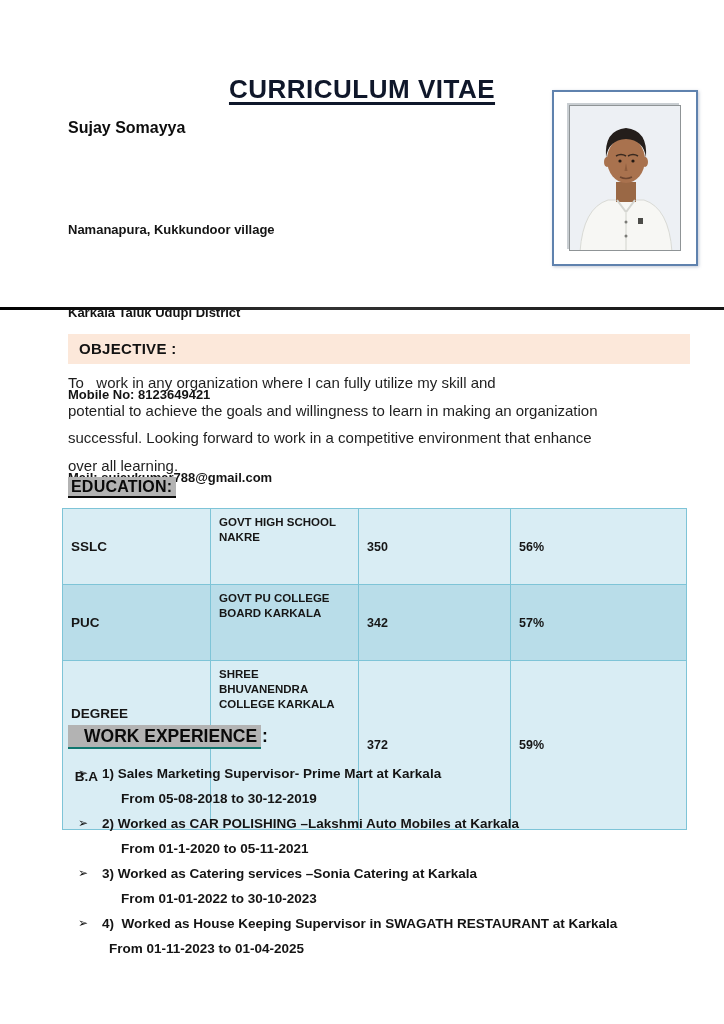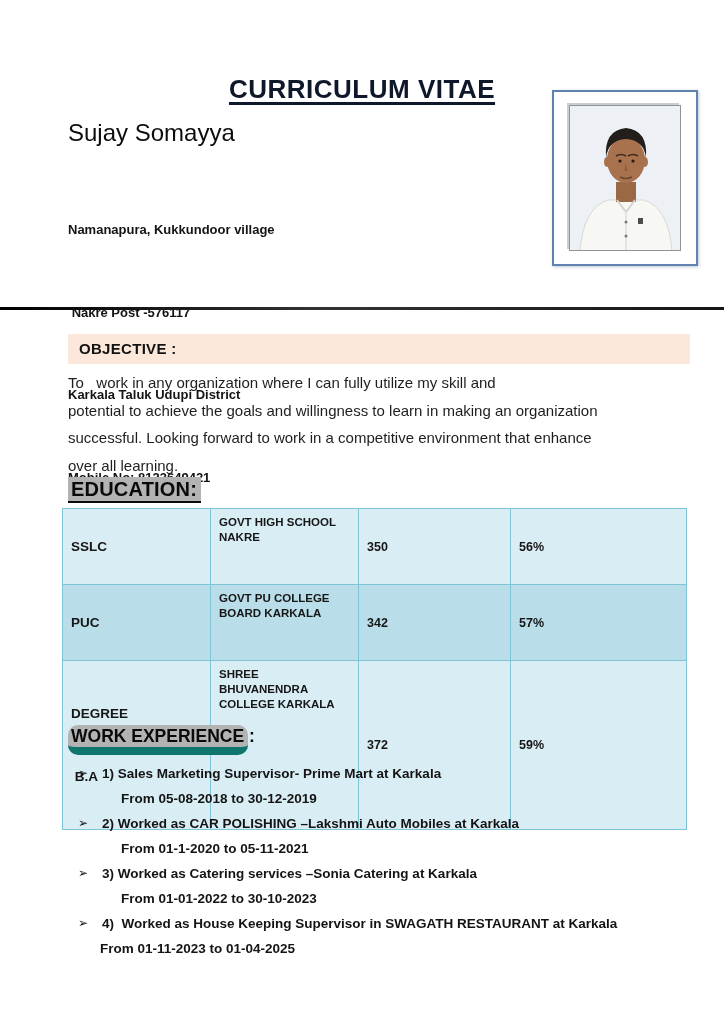--- a/index.html
+++ b/index.html
@@ -17,21 +17,21 @@
   .photo-frame {
     position:absolute; left:552px; top:90px; width:146px; height:176px;
     border:2px solid var(--photo-border,#5f82ae); background:#fff;
     box-shadow:1px 1px 3px rgba(80,100,140,.35);
     display:flex; align-items:center; justify-content:center;
   }
   .photo-inner {
     width:112px; height:146px; border:1px solid #8f9496;
     box-shadow:-2px -2px 0 #c9ced2; background:#edf0f4; overflow:hidden;
   }
-  .name { position:absolute; left:68px; top:119px; font-size:24px; font-weight:normal; color:#0d0d0d; }
+  .name { position:absolute; left:68px; top:119px; font-size:16px; font-weight:bold; color:#0d0d0d; }
   .contact {
     position:absolute; left:68px; top:161px; font-size:13px; font-weight:bold;
     line-height:27.5px; color:#141414; white-space:pre-wrap;
   }
   .divider {
     position:absolute; left:0; top:307px; width:724px; height:3px;
     background:linear-gradient(to right,#000,#333 45%,#151515);
   }
   .objective-heading {
     position:absolute; left:68px; top:334px; width:622px; height:30px;
@@ -42,49 +42,49 @@
   .objective-text {
     position:absolute; left:68px; top:369px; width:608px;
     font-size:15px; line-height:27.5px; color:#1e1e1e;
   }
   .obj-line { white-space:pre-wrap; }
   .hl-heading {
     display:inline-block; background:var(--heading-highlight,#b3b3b3);
     font-weight:bold; color:#0a0a0a; padding:1px 4px 0 3px;
     border-bottom:2.5px solid #0a0a0a;
   }
-  .edu-heading { position:absolute; left:68px; top:477px; font-size:20px; letter-spacing:.2px; }
+  .edu-heading { position:absolute; left:68px; top:477px; font-size:16px; letter-spacing:.2px; }
   .edu-table {
     position:absolute; left:62px; top:508px; width:598px;
     border-collapse:collapse; table-layout:fixed;
   }
   .edu-table td {
     border:1px solid var(--table-border,#7ec4d7);
     font-weight:bold; color:#161616; overflow:hidden;
   }
   .row-light { background:var(--table-row-light,#d9edf4); }
   .row-dark  { background:var(--table-row-dark,#b9dde9); }
   tr.r1 { height:57px; } tr.r2 { height:60px; } tr.r3 { height:63px; }
   td.qual  { width:148px; font-size:13.5px; padding-left:8px; vertical-align:middle; white-space:pre-wrap; }
   tr.r3 td.qual { vertical-align:top; line-height:21px; }
   td.inst  { width:148px; font-size:11.5px; line-height:15px; vertical-align:top; padding:6px 4px 0 8px; }
   td.marks { width:152px; font-size:12.5px; padding-left:8px; vertical-align:middle;margin-top:20px; }
   td.pct   { width:176px; font-size:12.5px; padding-left:8px; vertical-align:middle; }
   .work-heading { position:absolute; left:68px; top:725px; font-size:17.5px; font-weight:bold; }
-  .work-heading .hl-heading { border-bottom:8px solid #0f766e; padding:1px 4px 0 3px;border-radius:10px; }
+  .work-heading .hl-heading { border-bottom:2px solid #0f766e; padding:1px 4px 0 16px; }
   .work-colon { font-weight:bold; color:#0a0a0a; margin-left:1px; }
   .jobs {
     position:absolute; left:78px; top:761px; width:632px;
     font-size:13.5px; font-weight:bold; line-height:25px; color:#141414;
   }
   .job-role { display:flex; }
   .bullet { flex:none; width:24px; font-size:12px; font-family:"DejaVu Sans",sans-serif; color:#111; }
   .role-text { white-space:pre-wrap; }
   .job-period { margin-left:43px; }
-  .job-period.short-indent { margin-left:22px; }
+  .job-period.short-indent { margin-left:31px; }
 </style>
 </head>
 <body>
 
 <div class="title">CURRICULUM VITAE</div>
 
 <div class="photo-frame">
   <div class="photo-inner">
     <svg viewBox="0 0 112 146" width="112" height="146">
       <rect width="112" height="146" fill="#edf0f4"></rect>
@@ -105,21 +105,20 @@
       <circle cx="56" cy="130" r="1.5" fill="#7a7a76"></circle>
       <rect x="68" y="112" width="5" height="6" fill="#4c4c48"></rect>
     </svg>
   </div>
 </div>
 
 <div class="name">Sujay Somayya</div>
 
 <div class="contact">
   <div>Namanapura, Kukkundoor village</div>
-  <div> Nakre Post -576117</div>
   <div>Karkala Taluk Udupi District</div>
   <div>Mobile No: 8123649421</div>
   <div>Mail: sujaykumar788@gmail.com</div>
 </div>
 
 <div class="divider"></div>
 
 <div class="objective-heading">OBJECTIVE :</div>
 
 <div class="objective-text">

